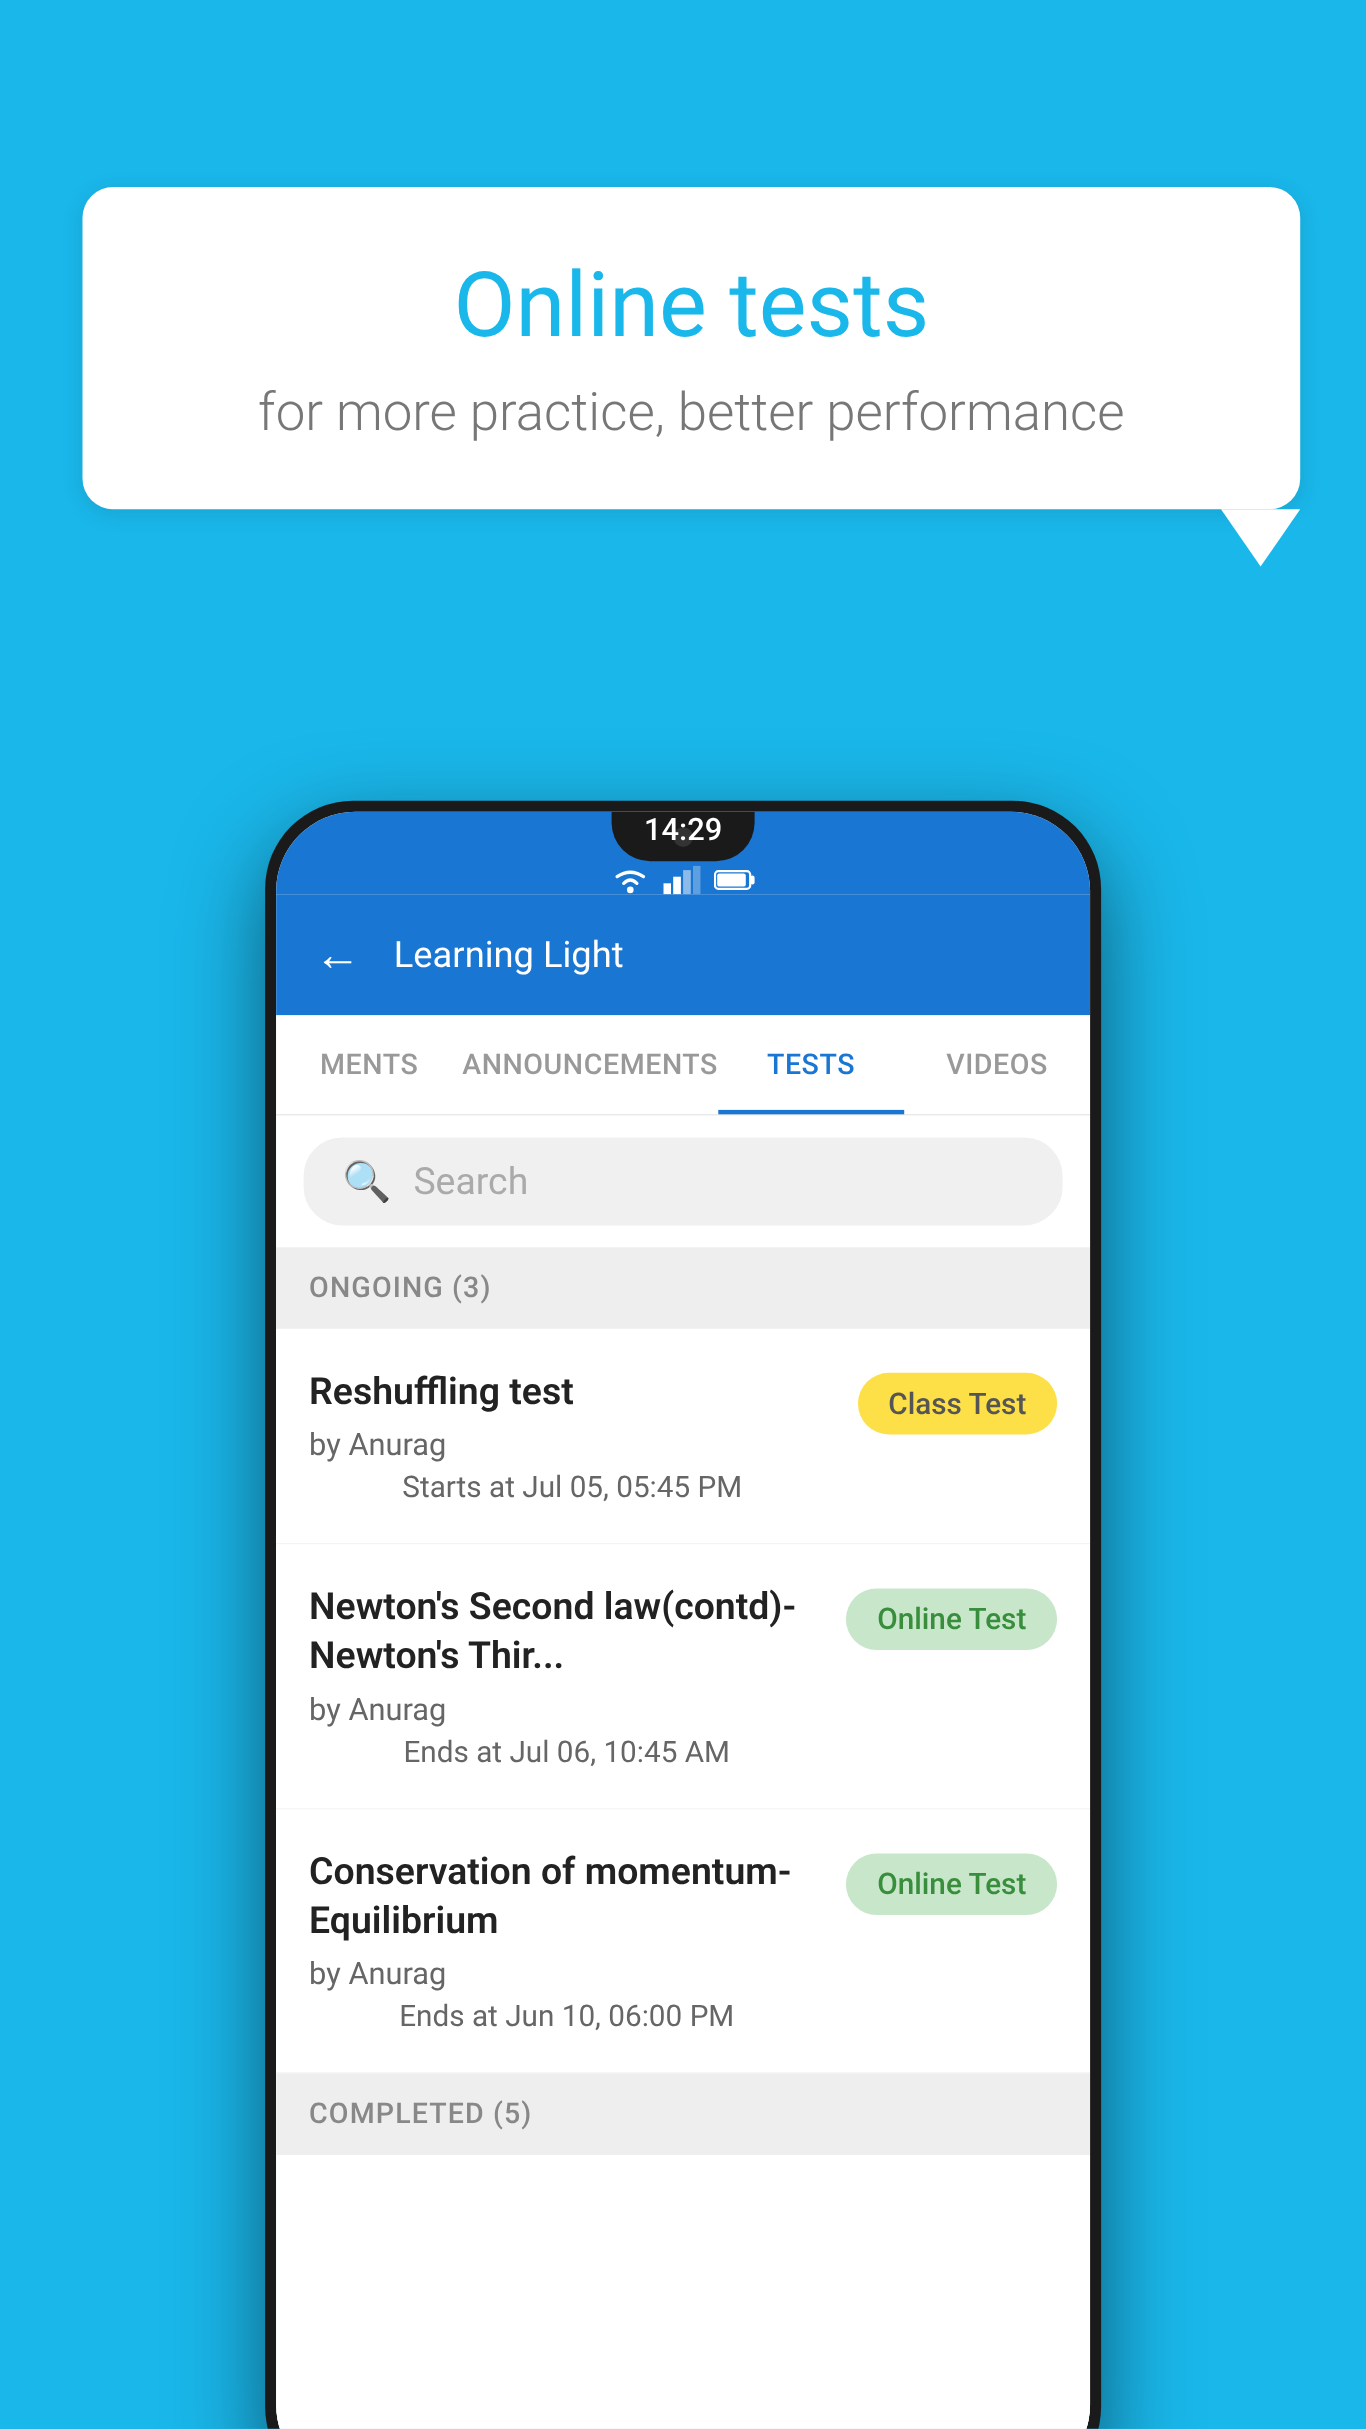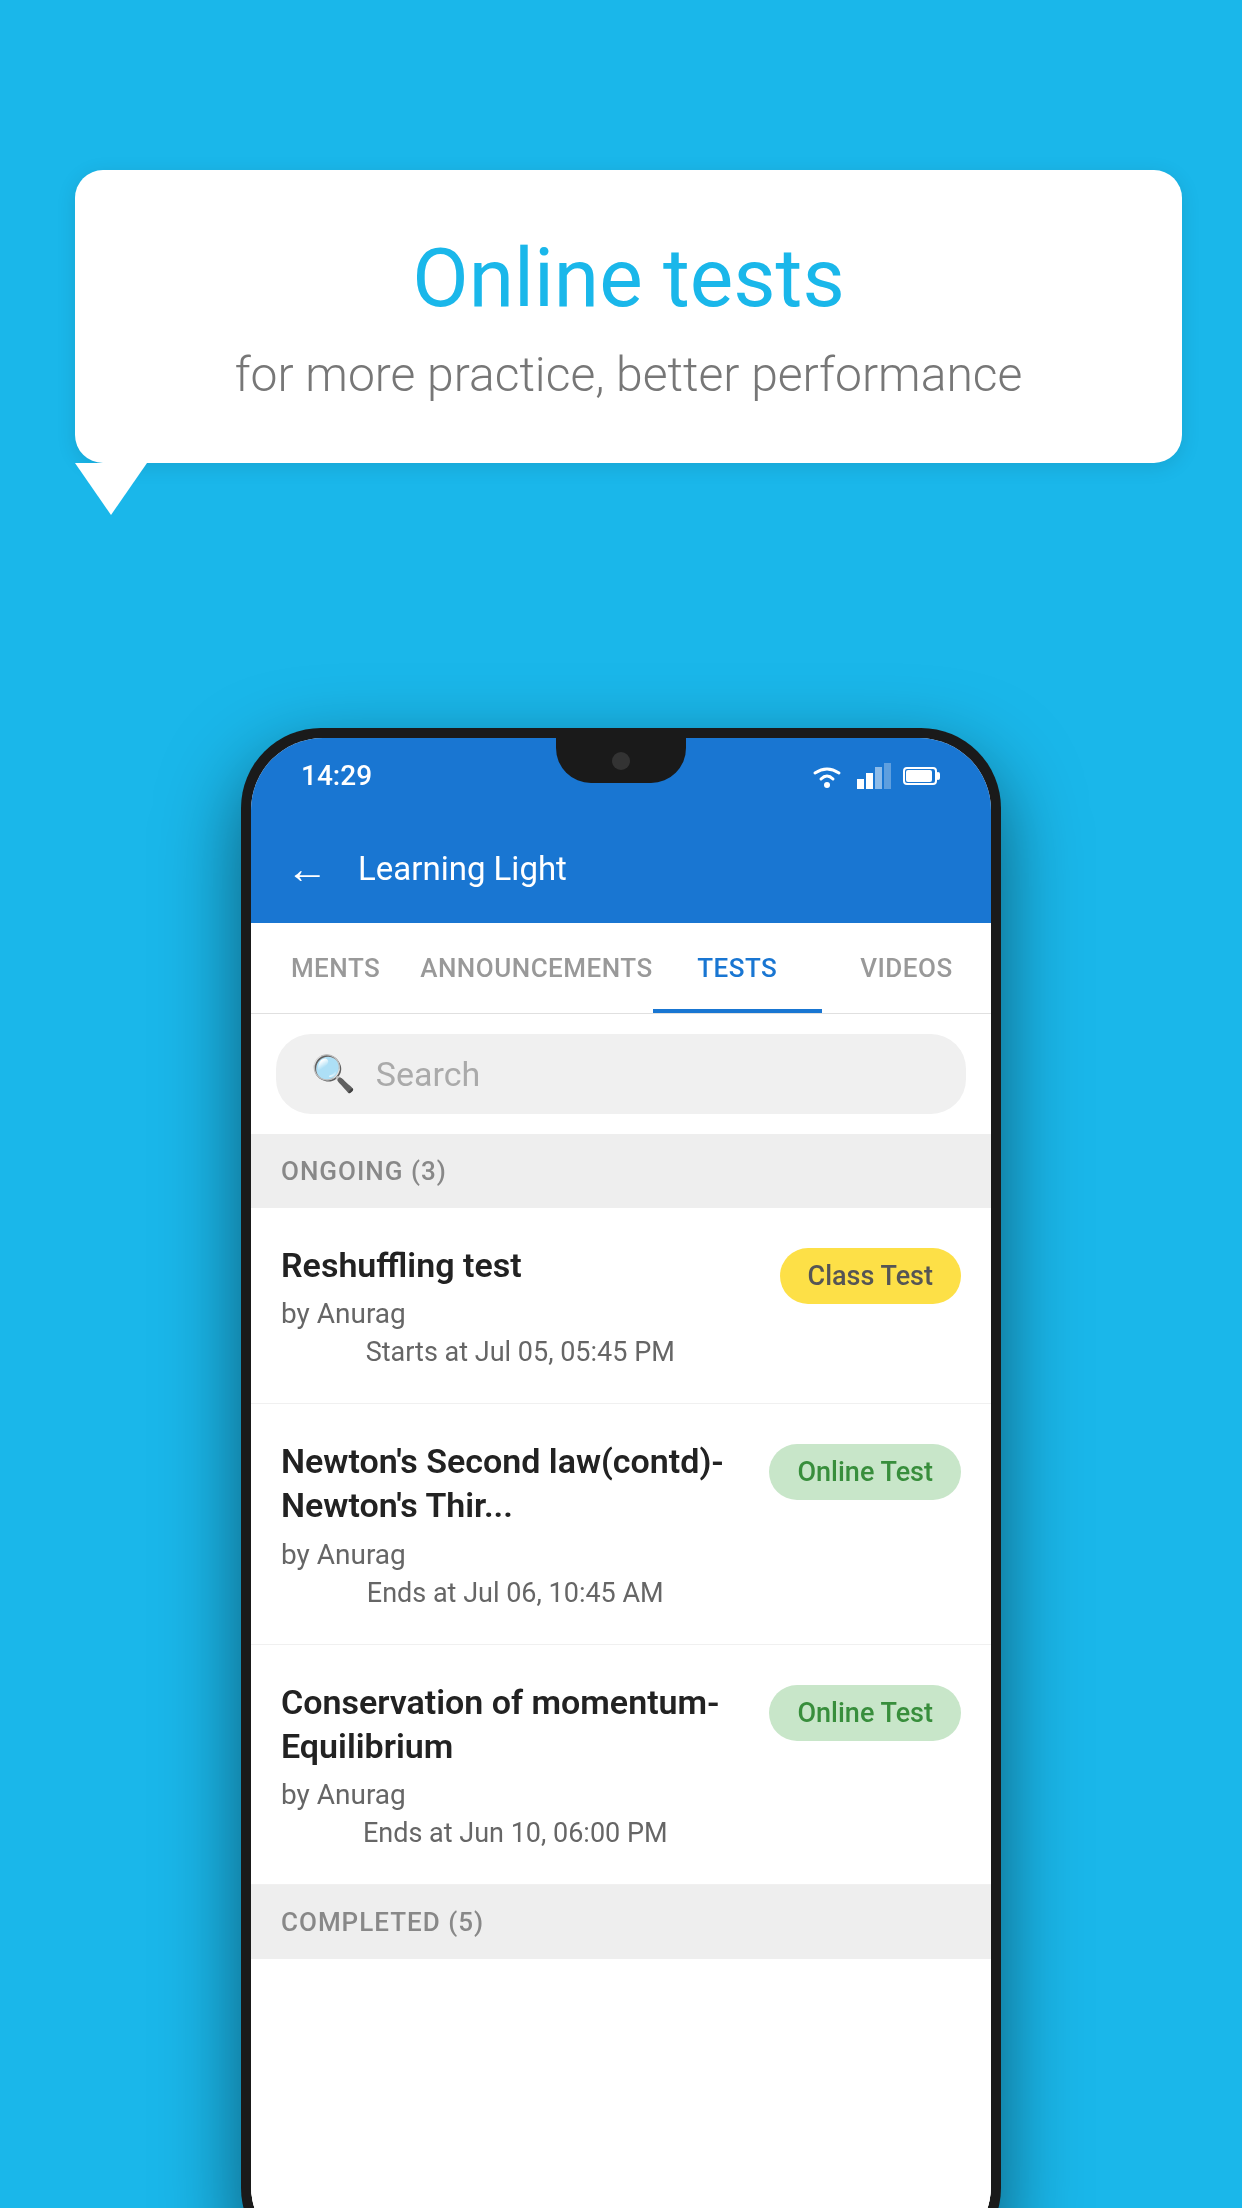--- a/index.html
+++ b/index.html
@@ -15,21 +15,21 @@
     }
 
     
     .speech-bubble-container {
       position: absolute;
       top: 170px;
       left: 75px;
       right: 60px;
       display: flex;
       flex-direction: column;
-      align-items: flex-start;
+      align-items: flex-end;
     }
 
     .speech-bubble {
       background: white;
       border-radius: 28px;
       padding: 60px 70px;
       text-align: center;
       width: 100%;
       box-shadow: 0 4px 20px rgba(0,0,0,0.1);
     }
@@ -93,20 +93,21 @@
     
     .notch-bar {
       background: #1976d2;
       height: 75px;
       display: flex;
       align-items: center;
       justify-content: space-between;
       padding: 0 50px;
       position: relative;
       flex-shrink: 0;
+      flex-direction: column;
     }
 
     .notch-cutout {
       position: absolute;
       top: 0;
       left: 50%;
       transform: translateX(-50%);
       width: 130px;
       height: 45px;
       background: #1a1a1a;

